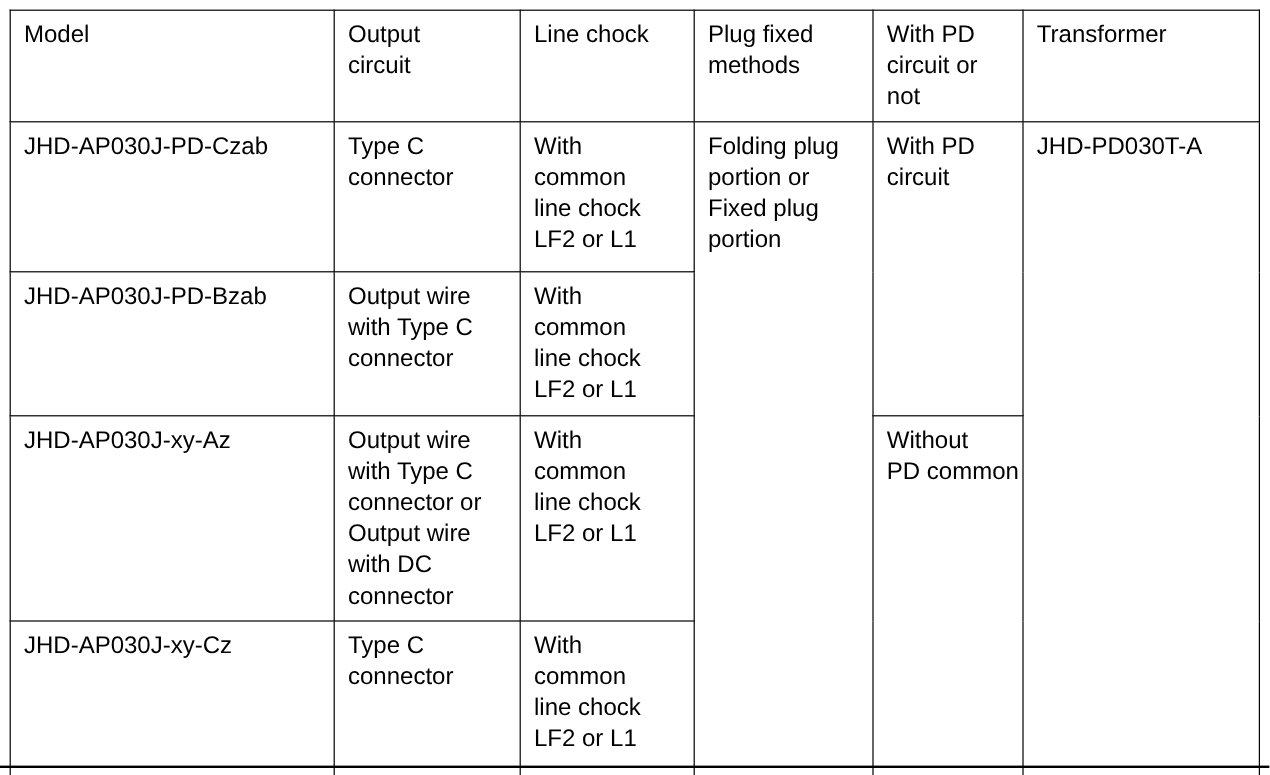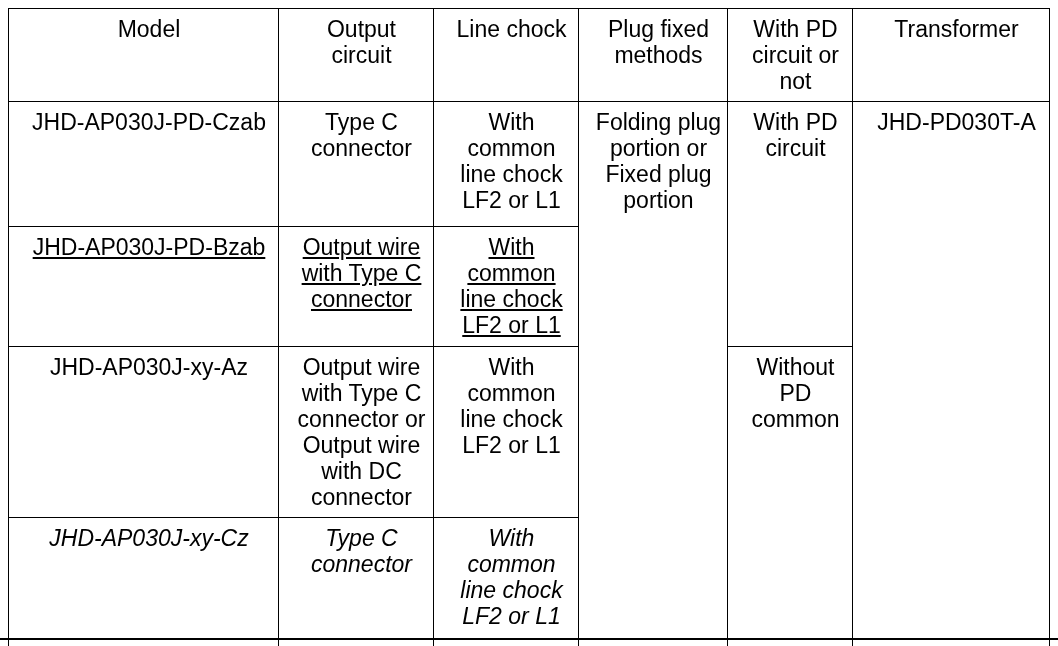--- a/index.html
+++ b/index.html
@@ -41,38 +41,38 @@
     width: 1041px;
     border-collapse: collapse;
     table-layout: fixed;
     background: #ffffff;
   }
 
   table.spec th,
   table.spec td {
     border: 1px solid #000000;
     vertical-align: top;
-    text-align: center;
+    text-align: left;
     font-weight: normal;
-    font-size: 23px;
+    font-size: 20px;
     line-height: 26px;
     padding: 7px 0 7px 11px;
     background: #ffffff;
     word-wrap: break-word;
     overflow: hidden;
   }
 
   
   table.spec thead tr { height: 88px; }
 
   
   tr.row-1 { height: 125px; }
-  tr.row-2 { height: 120px; text-decoration: underline; }
+  tr.row-2 { height: 120px; }
   tr.row-3 { height: 170px; }
-  tr.row-4 { height: 129px; font-style: italic; }
+  tr.row-4 { height: 129px; }
 
   
   col.c-model       { width: 270px; }
   col.c-output      { width: 155px; }
   col.c-chock       { width: 145px; }
   col.c-plug        { width: 149px; }
   col.c-pd          { width: 125px; }
   col.c-transformer { width: 197px; }
 
   .cell-text { display: block; white-space: pre-line; }

